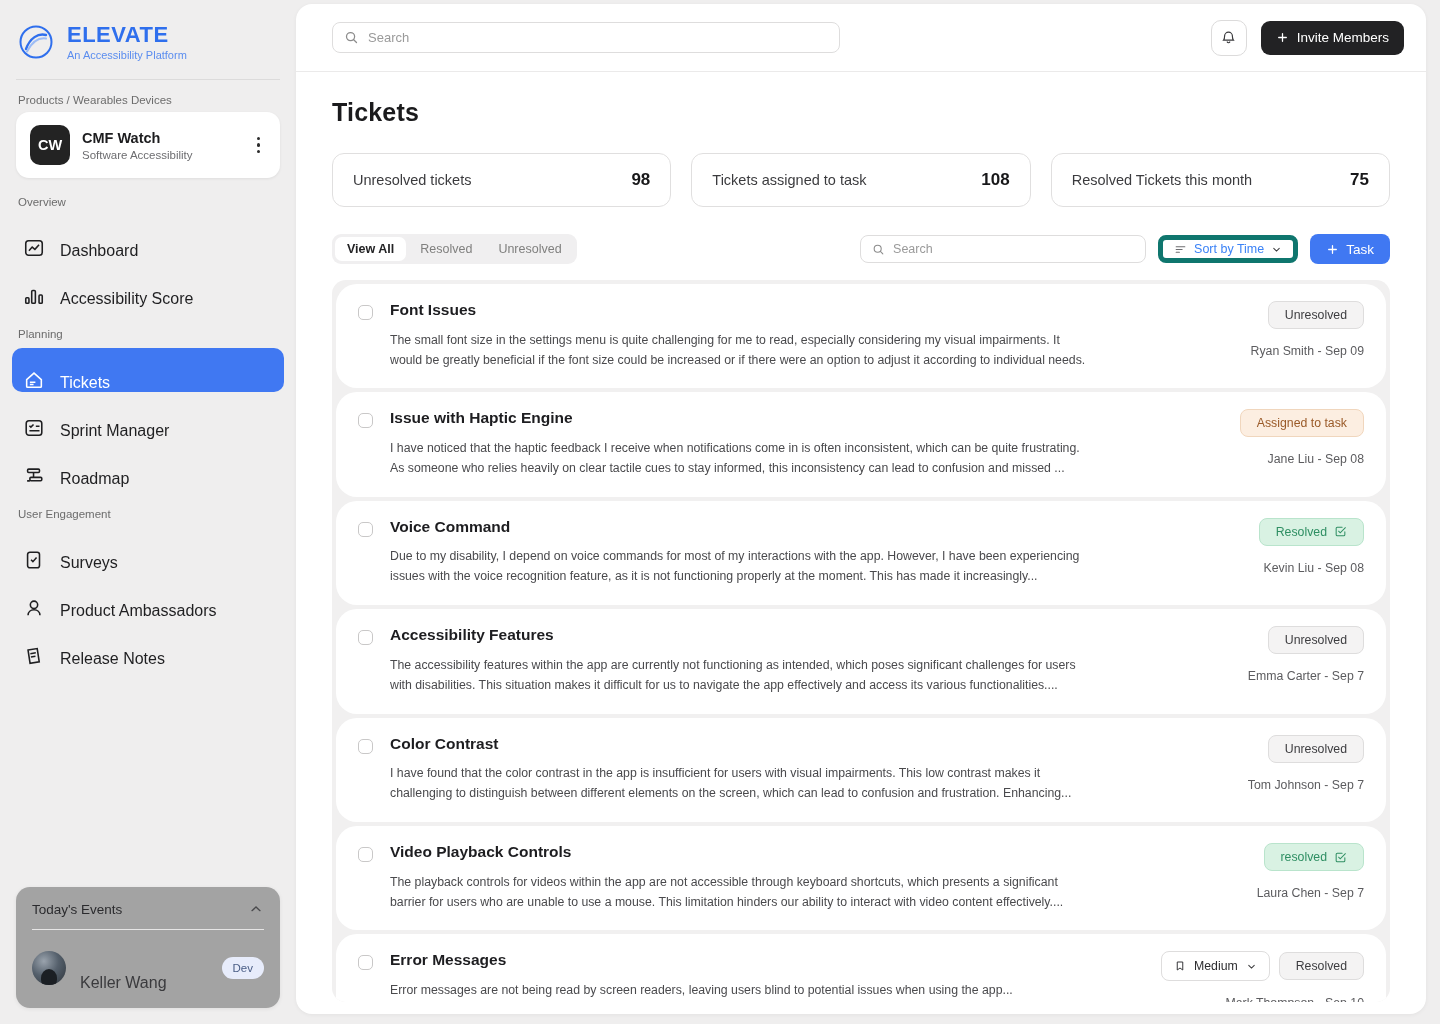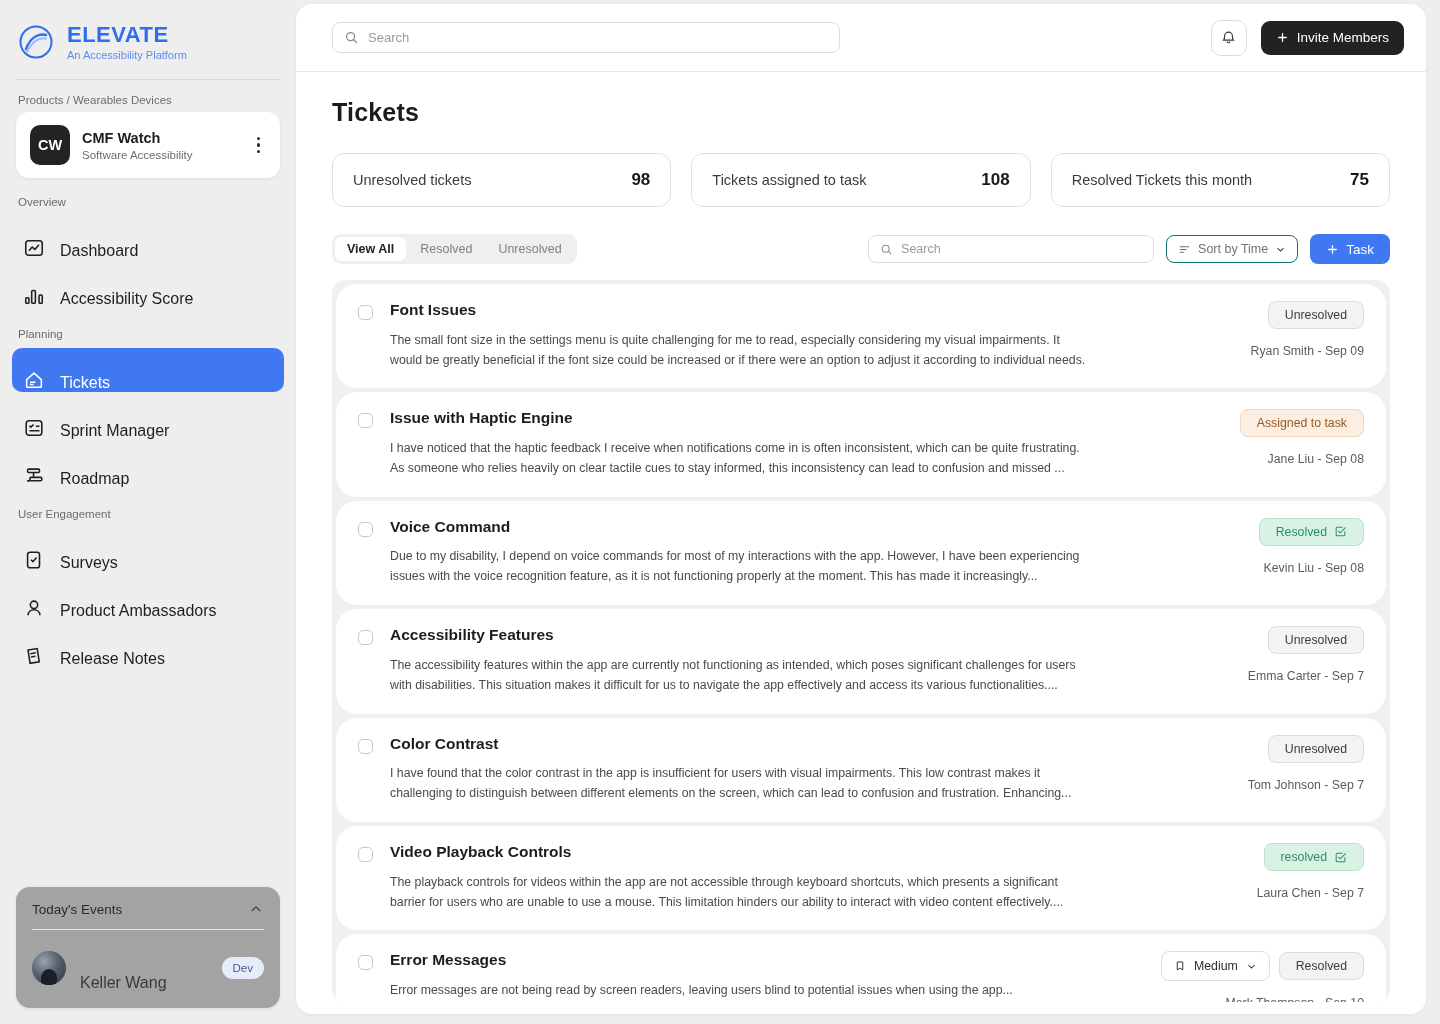--- a/index.html
+++ b/index.html
@@ -132,23 +132,23 @@
   .listsearch {
     width: 286px; height: 28px; border: 1px solid #dedddd; border-radius: 8px;
     display: flex; align-items: center; gap: 8px; padding: 0 11px; background: #fff;
   }
   .listsearch input {
     border: none; outline: none; font-size: 12.5px; width: 100%; background: transparent;
     font-family: "Liberation Sans", sans-serif; color: #3a3a3a;
   }
   .listsearch input::placeholder { color: #9a9a9a; }
   .sort-btn {
-    height: 28px; border: 1px solid #0f766e; border-radius: 8px; background: #fff;
+    height: 28px; border: 5px solid #0f766e; border-radius: 8px; background: #fff;
     display: flex; align-items: center; gap: 7px; padding: 0 11px;
-    font-size: 12.5px; color: #737373; cursor: pointer;
+    font-size: 12.5px; color: #3b82f6; cursor: pointer;
     font-family: "Liberation Sans", sans-serif;
   }
   .task-btn {
     height: 30px; background: #4078f2; color: #fff; border: none; border-radius: 8px;
     display: flex; align-items: center; gap: 7px; padding: 0 16px;
     font-size: 13.5px; cursor: pointer; font-family: "Liberation Sans", sans-serif;
   }
 
   .ticket-list {
     margin-top: 16px; background: #f1f0f0; border-radius: 14px;

